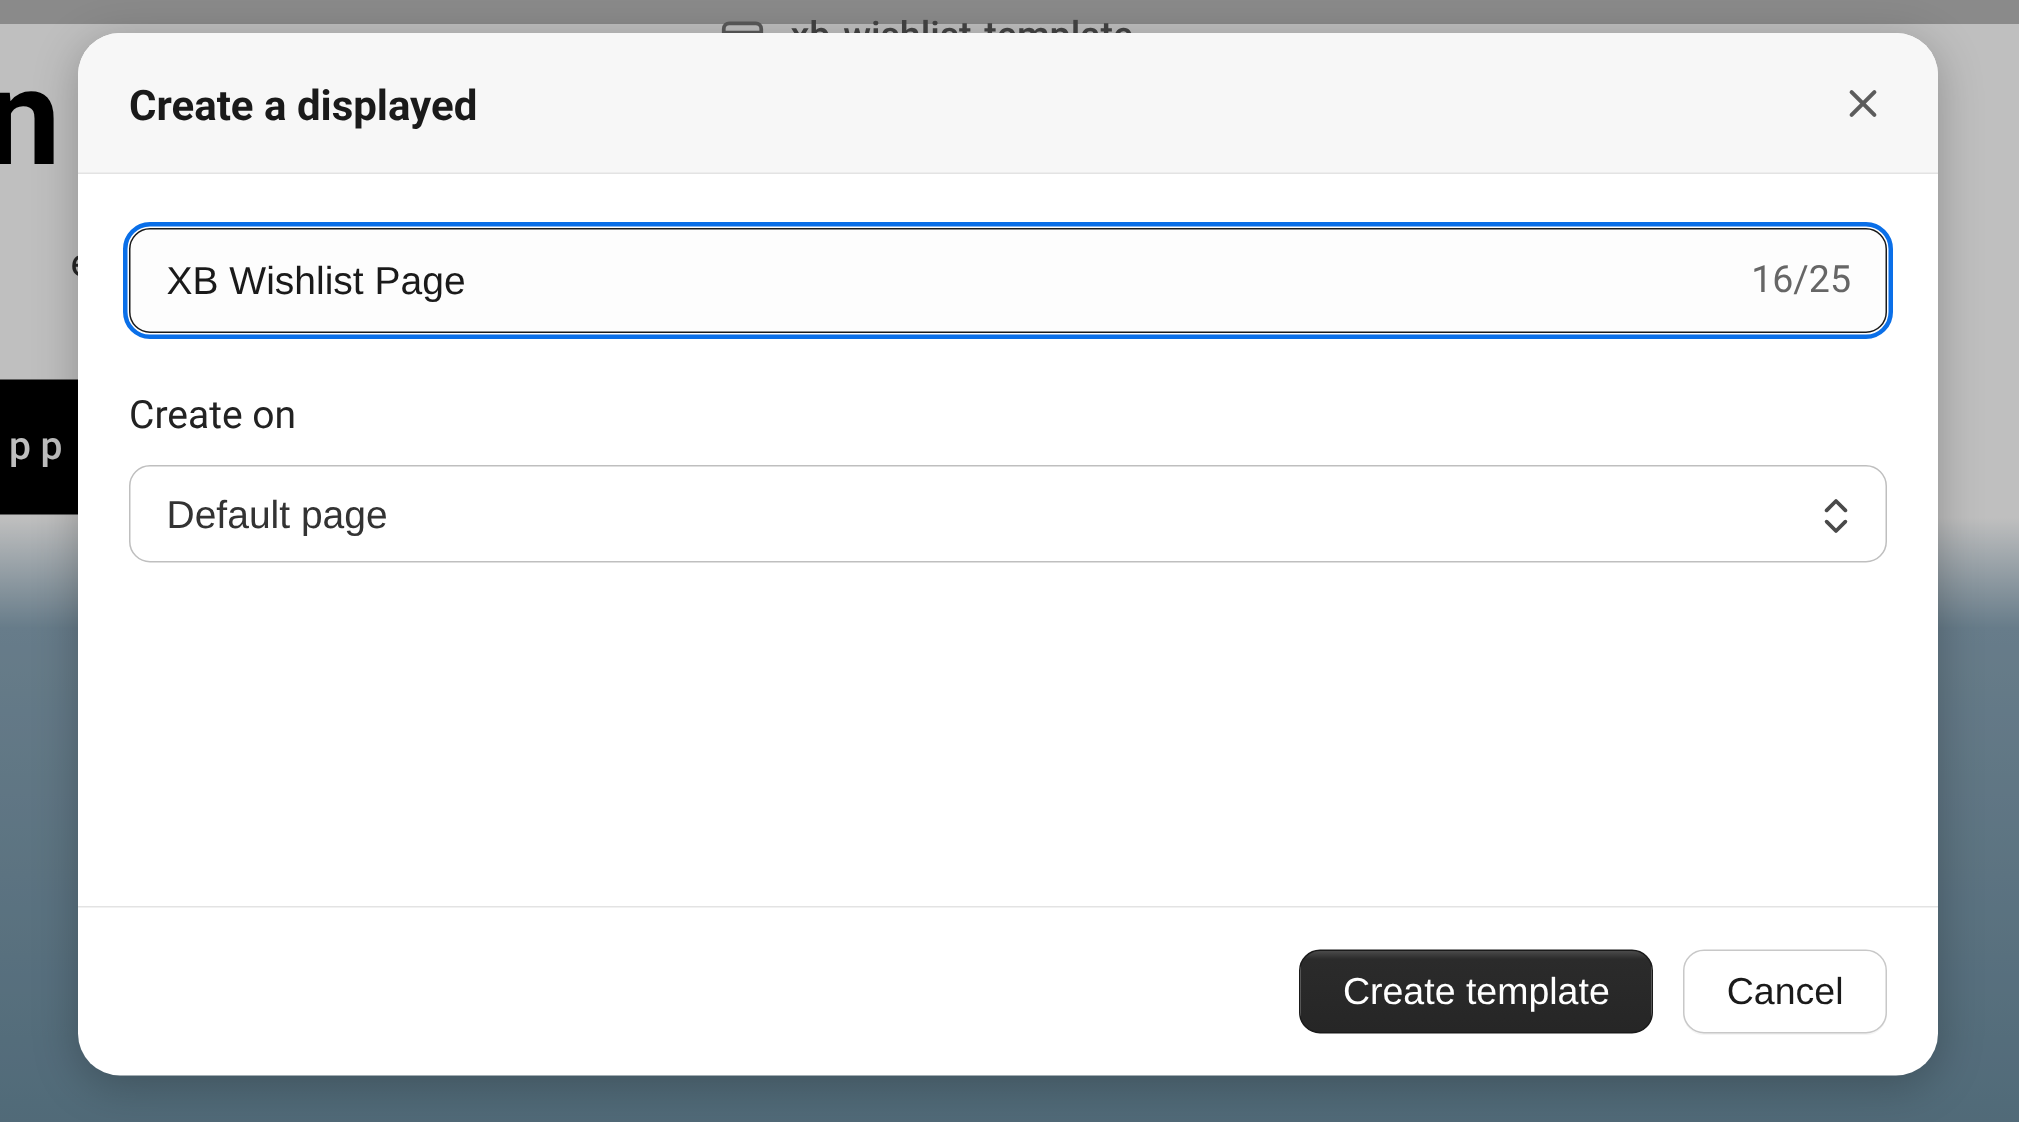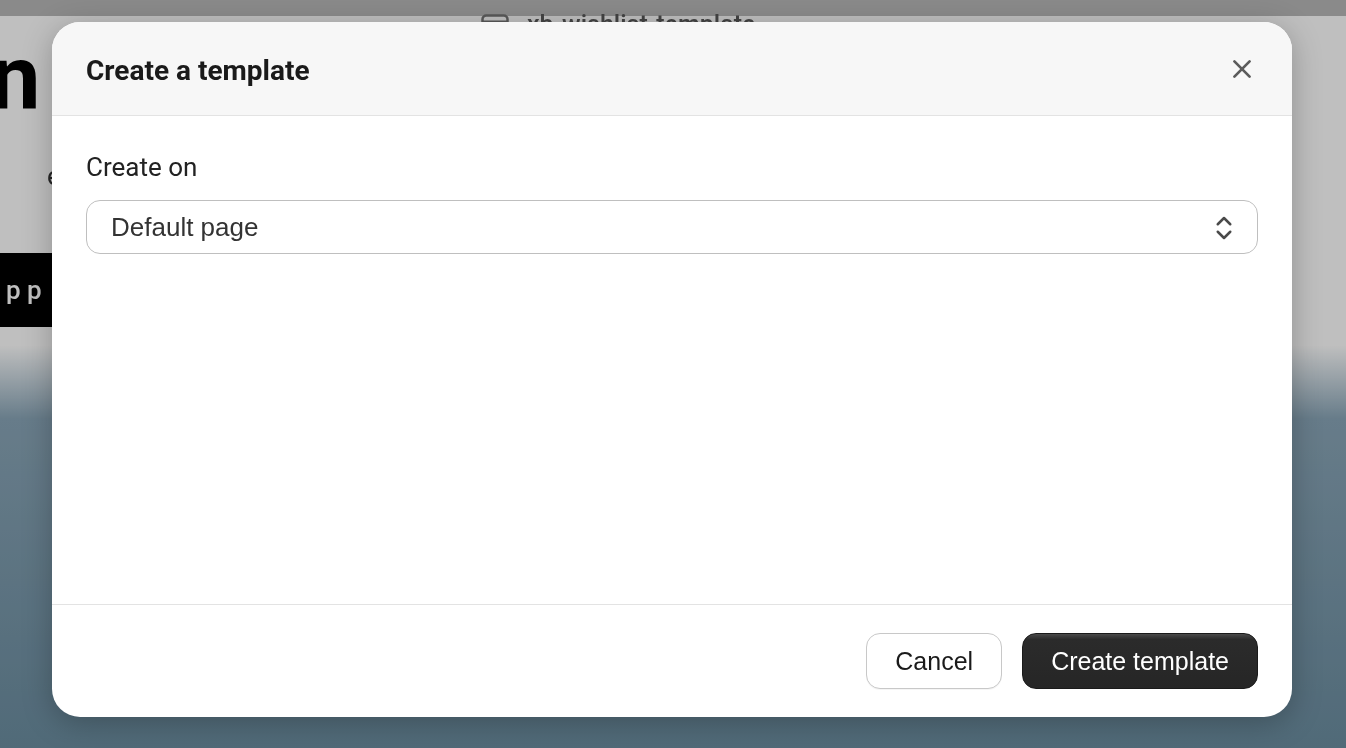--- a/index.html
+++ b/index.html
@@ -51,21 +51,21 @@
       left: 0;
       font-size: 26px;
       color: #333;
       padding-left: 47px;
     }
     .bg-black-btn {
       position: absolute;
       top: 237px;
       left: 0;
       width: 60px;
-      height: 74px;
+      height: 90px;
       background: #000;
       color: #fff;
       font-size: 26px;
       font-weight: 500;
       display: flex;
       align-items: center;
       justify-content: flex-start;
       padding-left: 6px;
       border-radius: 0 8px 8px 0;
     }
@@ -180,21 +180,21 @@
       top: 50%;
       transform: translateY(-50%);
       font-size: 25px;
       color: #666;
     }
     .select-wrap {
       position: relative;
     }
     .select-input {
       width: 100%;
-      height: 54px;
+      height: 65px;
       border: 1.5px solid #bfbfbf;
       border-radius: 14px;
       padding: 0 60px 0 24px;
       font-size: 26px;
       color: #333;
       appearance: none;
       -webkit-appearance: none;
       background: #fff;
       cursor: pointer;
     }
@@ -254,45 +254,50 @@
     <div class="bg-hero-title">n</div>
     <div class="bg-hero-sub">e ar</div>
     <div class="bg-black-btn">p p</div>
   </div>
 </div>
 
 <div class="overlay"></div>
 
 <div class="modal">
   <div class="modal-header">
-    <h2 class="modal-title">Create a template</h2>
+    <h2 class="modal-title">Create a displayed</h2>
     <button class="close-btn">
       <span>
         <svg viewBox="0 0 24 24" fill="none" stroke="currentColor" stroke-width="2.5" stroke-linecap="round">
           <line x1="5" y1="5" x2="19" y2="19"></line>
           <line x1="19" y1="5" x2="5" y2="19"></line>
         </svg>
       </span>
     </button>
   </div>
 
   <div class="modal-body">
 
+    <div class="input-wrap">
+      <div class="focus-ring"></div>
+      <input type="text" class="text-input" value="XB Wishlist Page" style="">
+      <span class="char-count">16/25</span>
+    </div>
 
     <label class="field-label">Create on</label>
     <div class="select-wrap">
       <select class="select-input">
         <option>Default page</option>
       </select>
       <span class="select-caret">
         <svg viewBox="0 0 16 24" fill="none" stroke="currentColor" stroke-width="2" stroke-linecap="round" stroke-linejoin="round">
           <polyline points="3,9 8,4 13,9"></polyline>
           <polyline points="3,15 8,20 13,15"></polyline>
         </svg>
       </span>
     </div>
   </div>
 
   <div class="modal-footer">
+    <button class="btn btn-primary">Create template</button>
     <button class="btn btn-secondary">Cancel</button>
-    <button class="btn btn-primary">Create template</button>
   </div>
 </div>
 
 </body></html>

